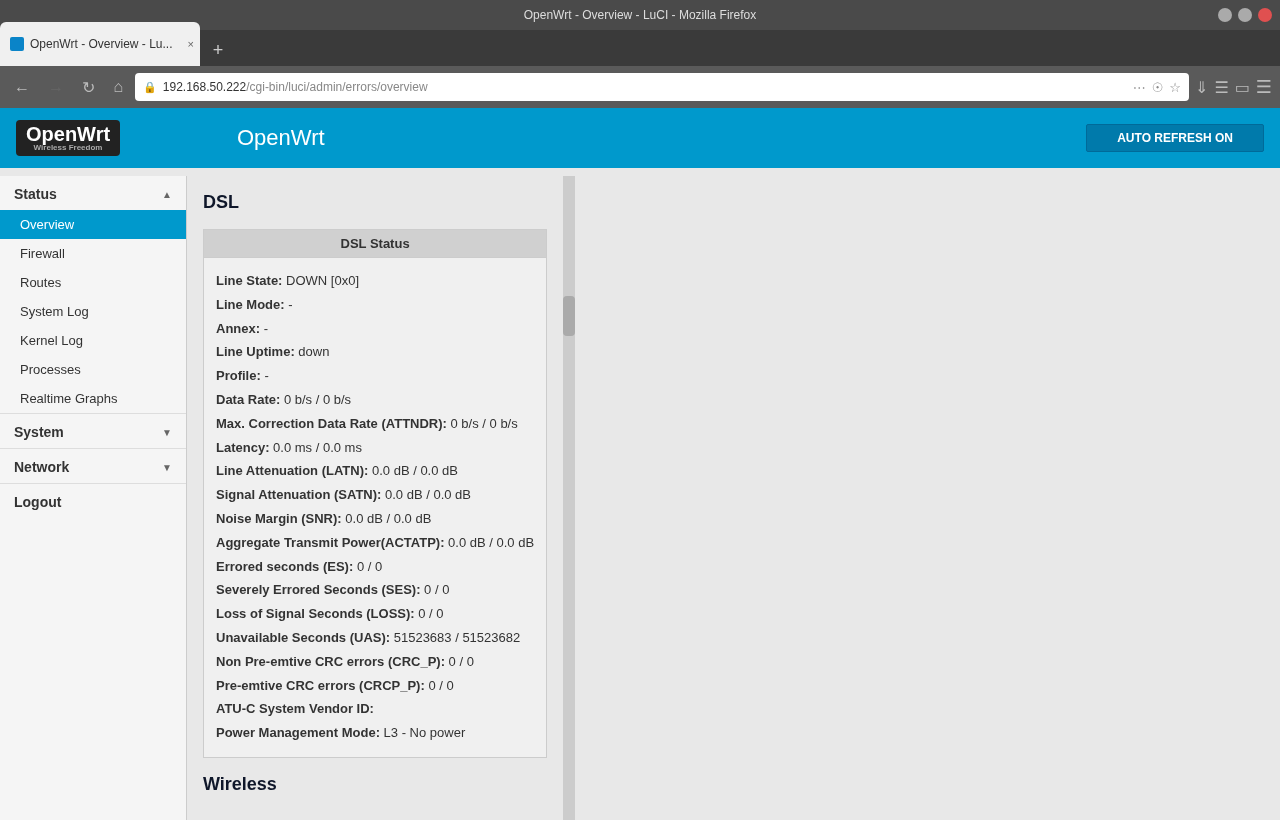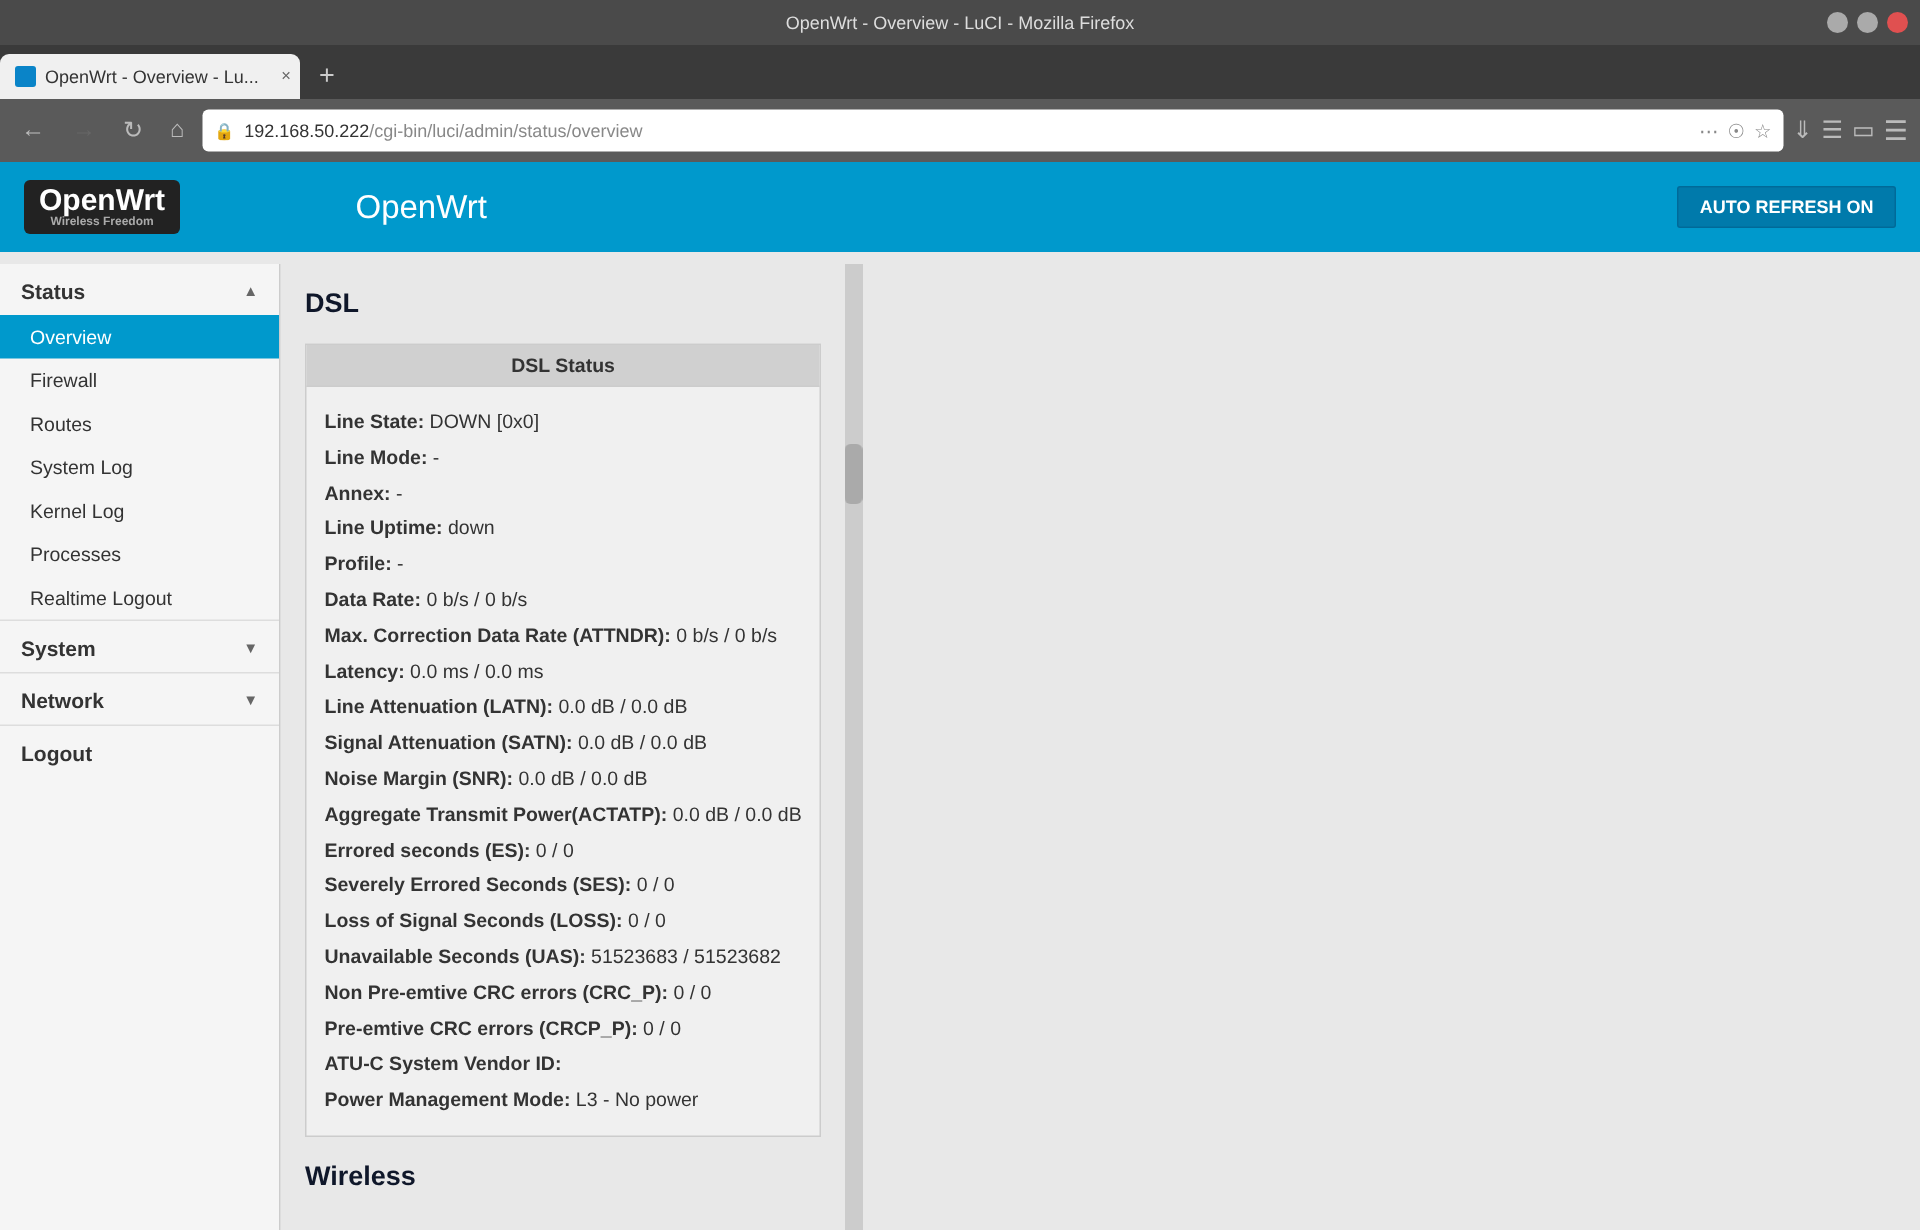--- a/index.html
+++ b/index.html
@@ -34,21 +34,21 @@
 
     .browser-tabbar {
       background: #3a3a3a;
       height: 36px;
       display: flex;
       align-items: flex-end;
       padding-left: 0;
     }
     .browser-tab {
       background: #f0f0f0;
-      height: 30px;
+      height: 44px;
       display: flex;
       align-items: center;
       padding: 0 10px;
       font-size: 12px;
       color: #333;
       border-radius: 6px 6px 0 0;
       min-width: 200px;
       max-width: 240px;
       gap: 6px;
       position: relative;
@@ -160,21 +160,21 @@
       color: white;
       font-size: 22px;
       font-weight: normal;
       margin-left: 20px;
       flex: 1;
     }
     .auto-refresh-btn {
       background: #007aab;
       color: white;
       border: 1px solid #006a99;
-      padding: 6px 14px;
+      padding: 6px 30px;
       font-size: 12px;
       font-weight: bold;
       cursor: pointer;
       border-radius: 2px;
     }
 
     
     .main-layout {
       display: flex;
       margin-top: 68px;
@@ -291,21 +291,21 @@
 </div>
 
 <div class="browser-addressbar">
   <button class="nav-btn">←</button>
   <button class="nav-btn" disabled="">→</button>
   <button class="nav-btn">↻</button>
   <button class="nav-btn">⌂</button>
   <div class="address-box">
     <span class="address-lock">🔒</span>
     <span class="address-text">
-      <span>192.168.50.222</span><span style="color:#888;">/cgi-bin/luci/admin/status/overview</span>
+      <span>192.168.50.222</span><span style="color:#888;">/cgi-bin/luci/admin/errors/overview</span>
     </span>
     <div class="address-extra">
       <span>⋯</span>
       <span>☉</span>
       <span>☆</span>
     </div>
   </div>
   <div class="toolbar-right">
     <span style="font-size:16px;">⇓</span>
     <span style="font-size:16px;">☰</span>
@@ -347,21 +347,21 @@
       <div class="sidebar-item">
         <span>System Log</span>
       </div>
       <div class="sidebar-item">
         <span>Kernel Log</span>
       </div>
       <div class="sidebar-item">
         <span>Processes</span>
       </div>
       <div class="sidebar-item">
-        <span>Realtime Logout</span>
+        <span>Realtime Graphs</span>
       </div>
 
       <div class="sidebar-section-header">
         <span>System</span>
         <span class="chevron">▼</span>
       </div>
 
       <div class="sidebar-section-header">
         <span>Network</span>
         <span class="chevron">▼</span>

